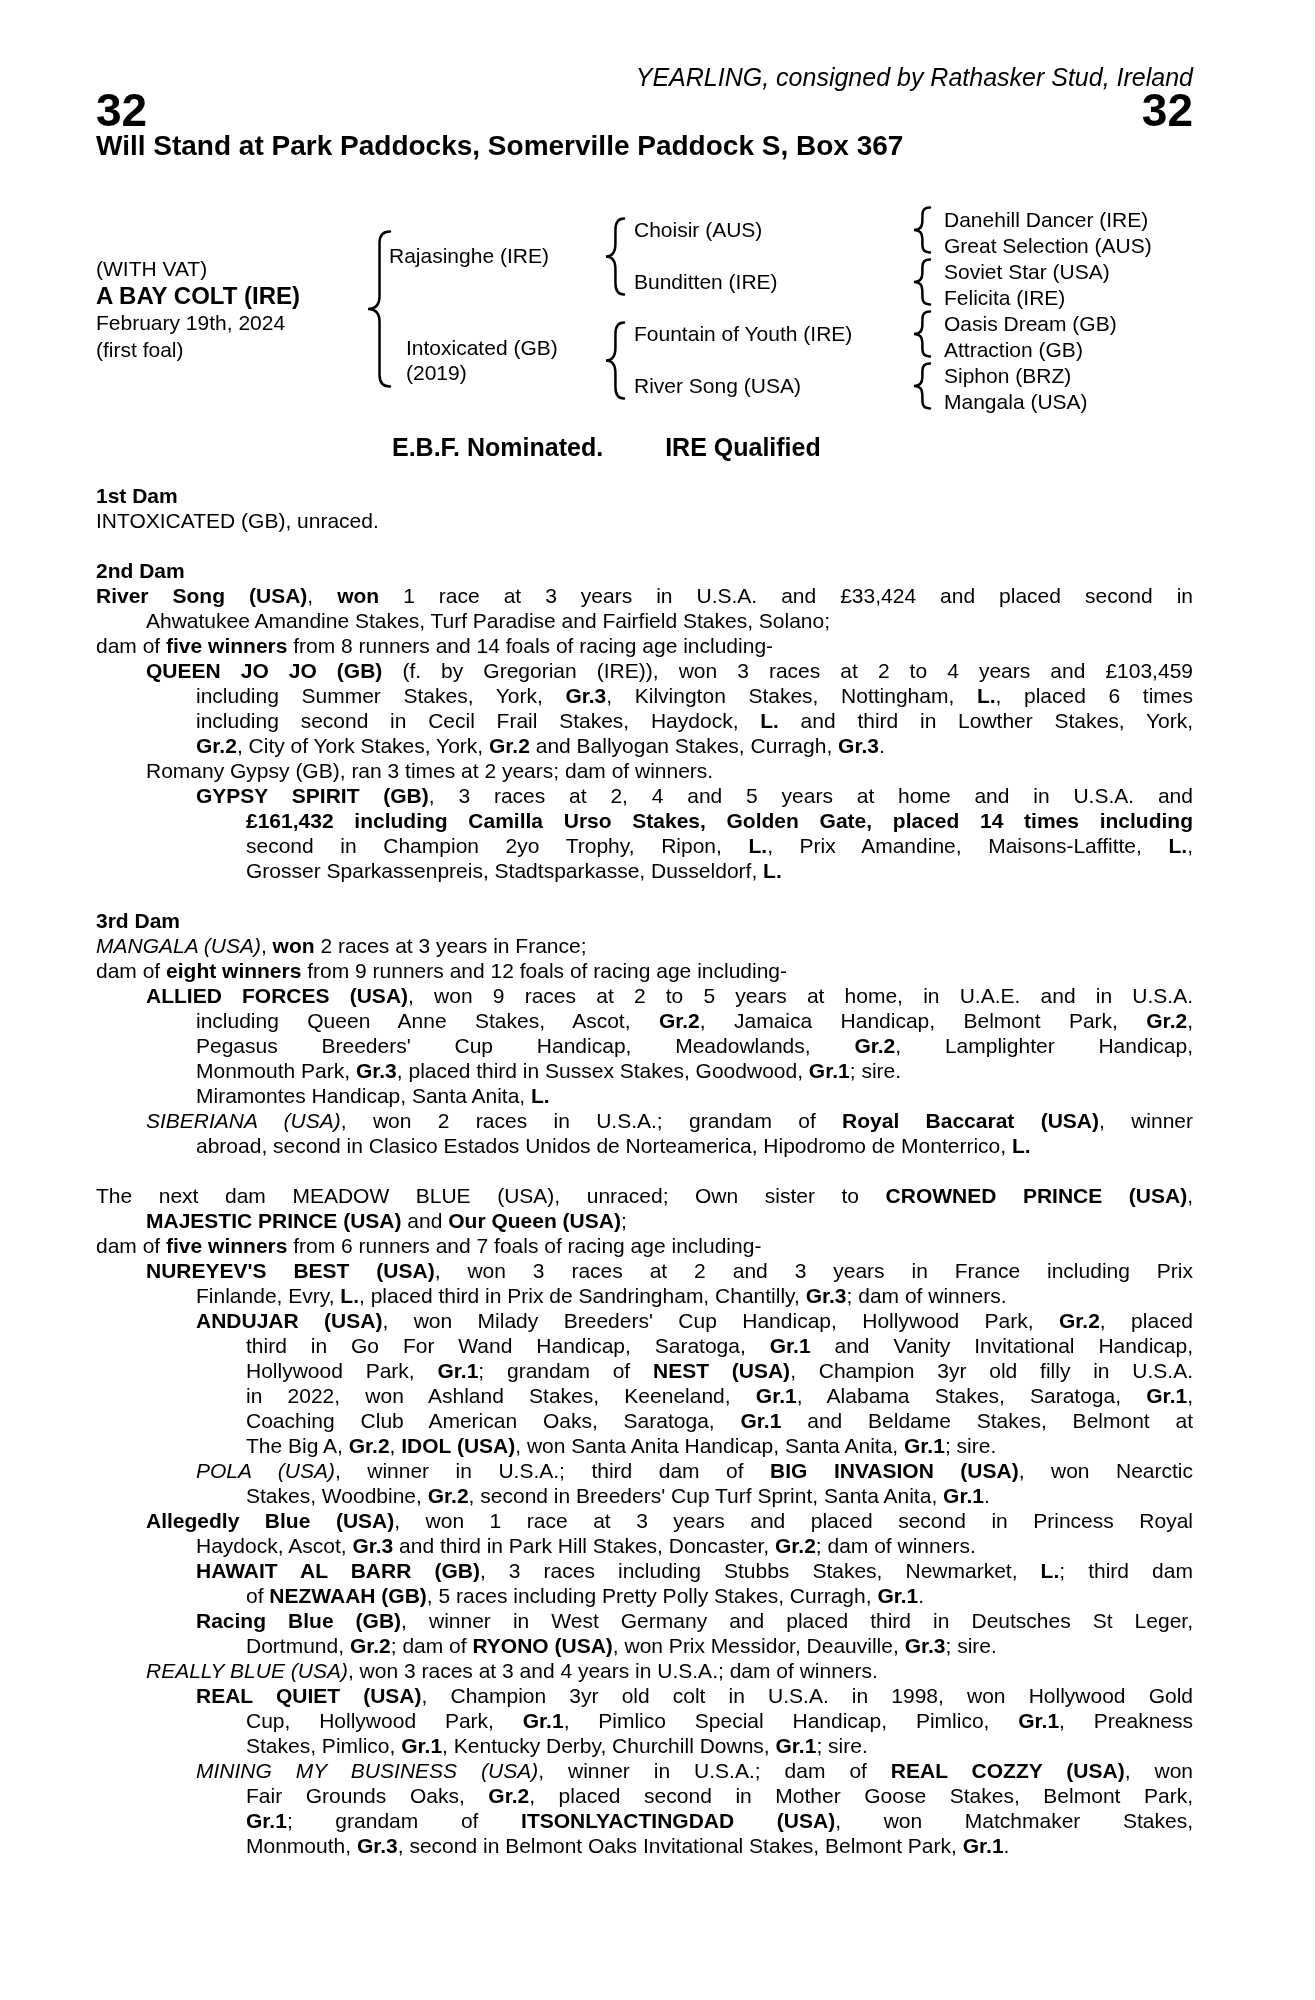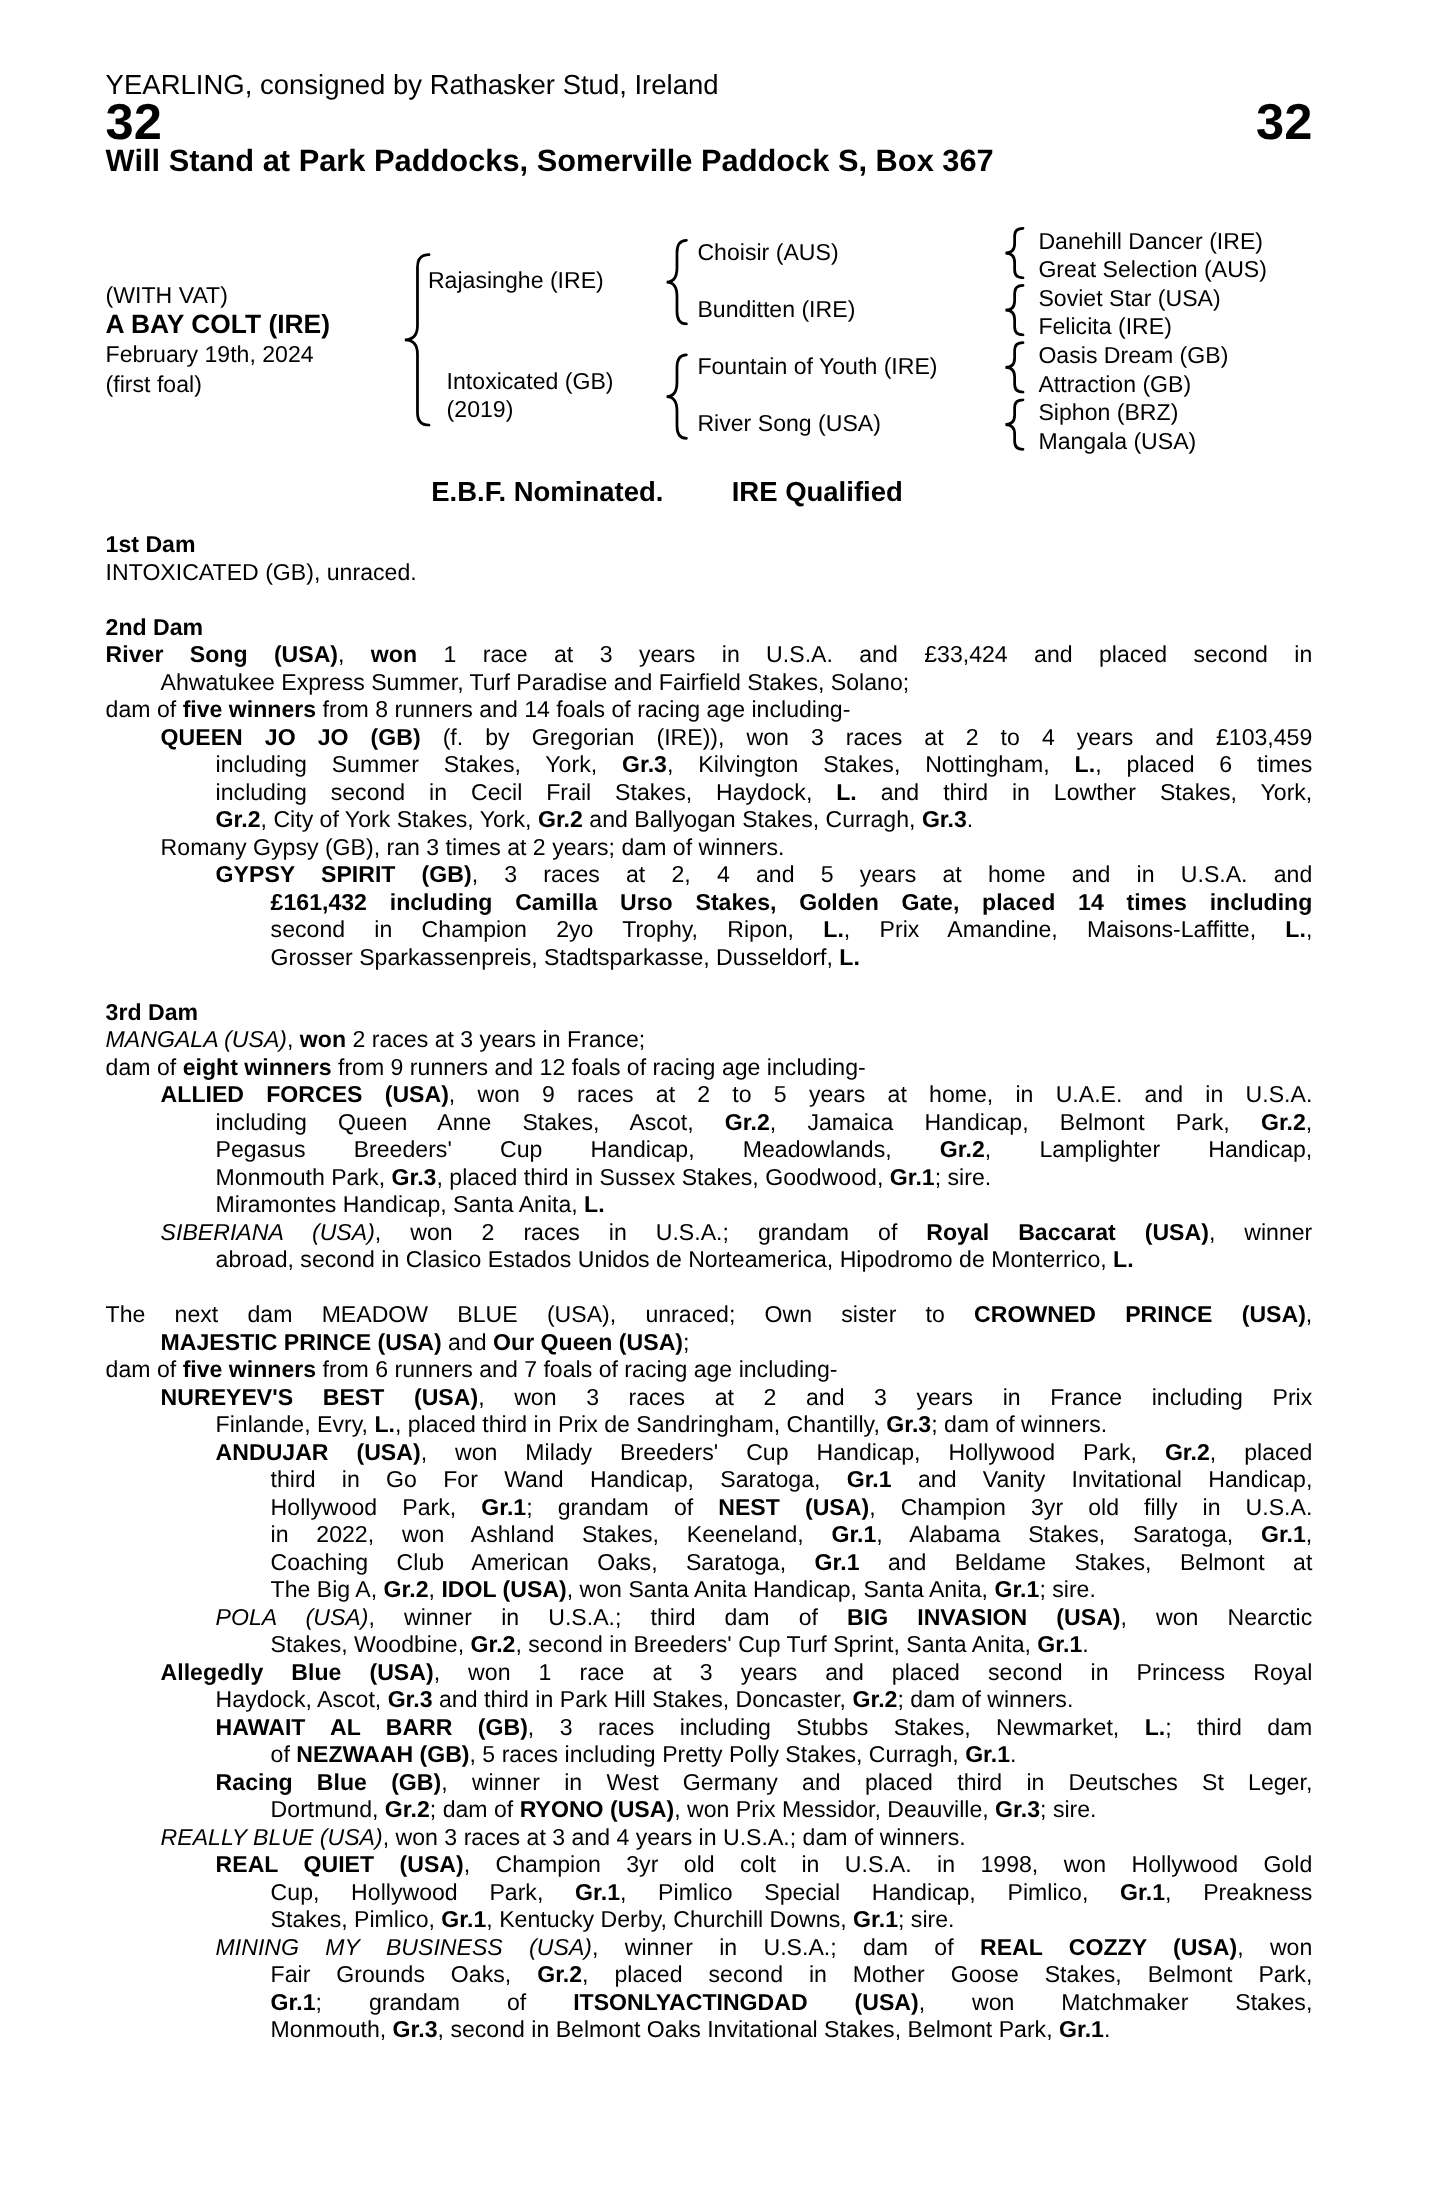--- a/index.html
+++ b/index.html
@@ -5,21 +5,21 @@
   * { box-sizing: border-box; margin: 0; padding: 0; }
   html, body { background: #ffffff; }
   body {
     width: 1315px; height: 2000px;
     color: #000;
     font-family: "Liberation Sans", "DejaVu Sans", sans-serif;
     overflow: hidden;
   }
   .page { padding: 64px 122px 40px 96px; }
 
-  .title { font-size: 25px; line-height: 26px; text-align: left; }
+  .title { font-style: italic; font-size: 25px; line-height: 26px; text-align: right; }
   .lot-row { display: flex; justify-content: space-between; align-items: flex-start;
              font-weight: bold; font-size: 46px; line-height: 40px; }
   .stand { font-weight: bold; font-size: 28px; line-height: 28px; margin-top: 2px; }
 
   
   .tree { position: relative; height: 210px; margin-top: 44px; font-size: 21px; }
   .c1 { position: absolute; left: 0; top: 0; height: 100%; width: 270px;
         display: flex; flex-direction: column; justify-content: center; }
   .c1 > div { line-height: 27px; }
   .c1 .subj { font-weight: bold; font-size: 24px; }
@@ -140,21 +140,21 @@
   </div>
 
   <div class="cat">
       <div class="section">
         <div class="heading">1st Dam</div>
         <div class="jl last" style="padding-left: 0px;"><span class="seg-n">INTOXICATED (GB), unraced.</span></div>
       </div>
       <div class="section">
         <div class="heading">2nd Dam</div>
         <div class="jl" style="padding-left: 0px;"><span class="seg-b">River Song (USA)</span><span class="seg-n">, </span><span class="seg-b">won</span><span class="seg-n"> 1 race at 3 years in U.S.A. and £33,424 and placed second in</span></div>
-        <div class="jl last" style="padding-left: 50px;"><span class="seg-n">Ahwatukee Express Summer, Turf Paradise and Fairfield Stakes, Solano;</span></div>
+        <div class="jl last" style="padding-left: 50px;"><span class="seg-n">Ahwatukee Amandine Stakes, Turf Paradise and Fairfield Stakes, Solano;</span></div>
         <div class="jl last" style="padding-left: 0px;"><span class="seg-n">dam of </span><span class="seg-b">five winners</span><span class="seg-n"> from 8 runners and 14 foals of racing age including-</span></div>
         <div class="jl" style="padding-left: 50px;"><span class="seg-b">QUEEN JO JO (GB)</span><span class="seg-n"> (f. by Gregorian (IRE)), won 3 races at 2 to 4 years and £103,459</span></div>
         <div class="jl" style="padding-left: 100px;"><span class="seg-n">including Summer Stakes, York, </span><span class="seg-b">Gr.3</span><span class="seg-n">, Kilvington Stakes, Nottingham, </span><span class="seg-b">L.</span><span class="seg-n">, placed 6 times</span></div>
         <div class="jl" style="padding-left: 100px;"><span class="seg-n">including second in Cecil Frail Stakes, Haydock, </span><span class="seg-b">L.</span><span class="seg-n"> and third in Lowther Stakes, York,</span></div>
         <div class="jl last" style="padding-left: 100px;"><span class="seg-b">Gr.2</span><span class="seg-n">, City of York Stakes, York, </span><span class="seg-b">Gr.2</span><span class="seg-n"> and Ballyogan Stakes, Curragh, </span><span class="seg-b">Gr.3</span><span class="seg-n">.</span></div>
         <div class="jl last" style="padding-left: 50px;"><span class="seg-n">Romany Gypsy (GB), ran 3 times at 2 years; dam of winners.</span></div>
         <div class="jl" style="padding-left: 100px;"><span class="seg-b">GYPSY SPIRIT (GB)</span><span class="seg-n">, 3 races at 2, 4 and 5 years at home and in U.S.A. and</span></div>
         <div class="jl" style="padding-left: 150px; font-weight: bold;"><span class="seg-n">£161,432 including Camilla Urso Stakes, Golden Gate, placed 14 times including</span></div>
         <div class="jl" style="padding-left: 150px;"><span class="seg-n">second in Champion 2yo Trophy, Ripon, </span><span class="seg-b">L.</span><span class="seg-n">, Prix Amandine, Maisons-Laffitte, </span><span class="seg-b">L.</span><span class="seg-n">,</span></div>
         <div class="jl last" style="padding-left: 150px;"><span class="seg-n">Grosser Sparkassenpreis, Stadtsparkasse, Dusseldorf, </span><span class="seg-b">L.</span></div>

